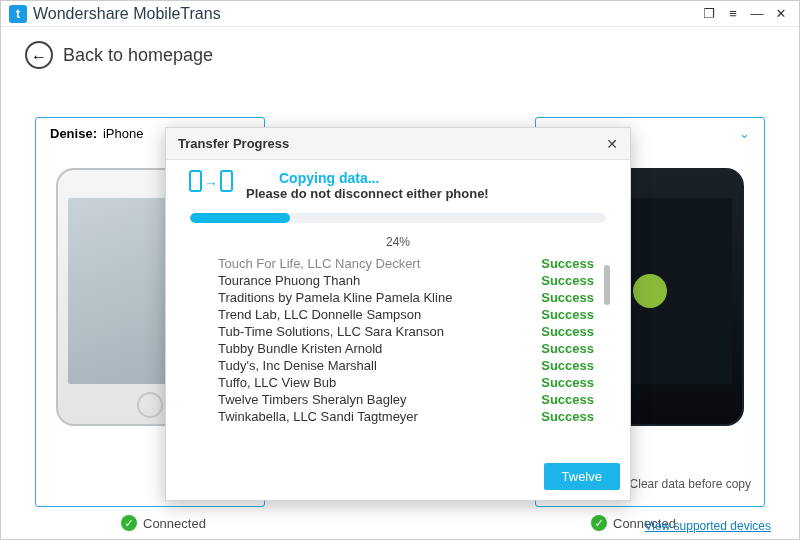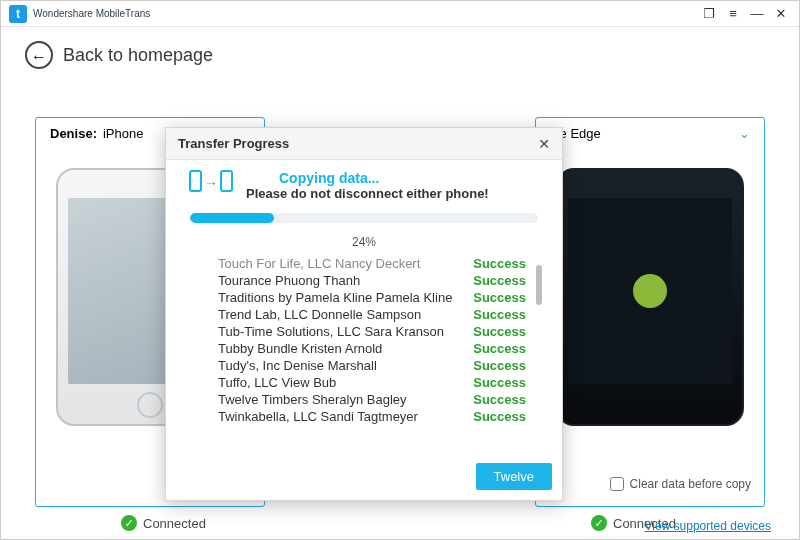--- a/index.html
+++ b/index.html
@@ -1,20 +1,20 @@
 <!DOCTYPE html>
 <html><head>
 <meta charset="utf-8">
 <style>
   * { box-sizing: border-box; margin: 0; padding: 0; }
   html, body { width: 800px; height: 540px; font-family: -apple-system, "Segoe UI", Tahoma, sans-serif; font-size: 13px; background: #fff; }
   .window { width: 800px; height: 540px; border: 1px solid #ccc; position: relative; background: #fff; }
   .titlebar { height: 26px; display: flex; align-items: center; padding: 0 8px; border-bottom: 1px solid #e6e6e6; }
   .titlebar .logo { width: 18px; height: 18px; background: #1b9ae6; border-radius: 3px; display: flex; align-items: center; justify-content: center; color: #fff; font-weight: bold; font-size: 12px; margin-right: 6px; }
-  .titlebar .title { font-size: 10px; color: #2b3d4f; font-weight: 500; }
+  .titlebar .title { font-size: 16px; color: #2b3d4f; font-weight: 500; }
   .titlebar .spacer { flex: 1; }
   .titlebar .ctrl { width: 20px; height: 20px; display:flex; align-items:center; justify-content:center; margin-left: 4px; color:#333; cursor: pointer; }
   .body { position: relative; padding: 10px 24px 12px 24px; height: calc(100% - 26px); }
   .back { display: flex; align-items: center; height: 36px; margin-bottom: 6px; cursor: pointer; }
   .back-arrow { width: 28px; height: 28px; border: 2px solid #444; border-radius: 50%; display: flex; align-items: center; justify-content: center; margin-right: 10px; font-size: 16px;}
   .back-label { font-size: 18px; color: #3a3a3a; }
   .panel { border: 1.5px solid #29a9e0; border-radius: 3px; height: 390px; width: 230px; position: absolute; top: 90px; }
   .panel.left { left: 34px; }
   .panel.right { right: 34px; }
   .panel-header { display:flex; align-items:center; padding: 8px 14px; font-size: 13px; }
@@ -31,21 +31,21 @@
   .connected { display:flex; align-items:center; gap:6px; font-size:13px; color:#4a4a4a; }
   .connected .dot { width:16px; height:16px; border-radius:50%; background:#34b233; color:#fff; display:flex;align-items:center;justify-content:center;font-size:11px; }
   .conn-left { position:absolute; bottom:8px; left:120px; }
   .conn-right { position:absolute; bottom:8px; left:590px; }
   .start-btn { position:absolute; bottom: 70px; left: 50%; transform: translateX(-50%); width: 200px; height: 40px; background:#1db4ea; color:#fff; display:flex; align-items:center; justify-content:center; gap:8px; font-size:15px; font-weight:600; border-radius:2px; cursor:pointer; }
   .clearchk { position:absolute; bottom: 48px; right:48px; display:flex; align-items:center; gap:6px; font-size:12px; color:#555; }
   .clearchk input { width:14px; height:14px; }
   .footer-link { position:absolute; bottom:6px; right:28px; font-size:12px; color:#1081c1; text-decoration: underline; cursor:pointer; }
 
   
-  .modal { position:absolute; top: 100px; left:164px; width:398px; background:#fff; border:1px solid #d6d6d6; box-shadow: 0 4px 18px rgba(0,0,0,0.25); }
+  .modal { position:absolute; top: 100px; left:164px; width:466px; background:#fff; border:1px solid #d6d6d6; box-shadow: 0 4px 18px rgba(0,0,0,0.25); }
   .modal-head { display:flex; align-items:center; height:32px; padding:0 12px; background:#f4f5f6; border-bottom:1px solid #e3e3e3; }
   .modal-title { font-size:13px; font-weight:bold; color:#333; }
   .modal-close { margin-left:auto; font-size:14px; color:#444; cursor:pointer; }
   .modal-body { padding: 10px 18px 10px 18px; }
   .copyrow { display:flex; gap:12px; align-items:flex-start; padding-left: 4px; }
   .copyicon { color:#11b6ea; font-size:26px; display:flex; align-items:center; }
   .copyicon .ph { width:13px; height:22px; border:2px solid #11b6ea; border-radius:3px; display:inline-block; margin: 0 1px; }
   .copyicon .arr { font-size:14px; margin: 0 1px; }
   .copytitle { color:#11b6ea; font-size:14px; font-weight:600;margin-left:33px; }
   .copysub { color:#333; font-size:13px; font-weight:600; }

